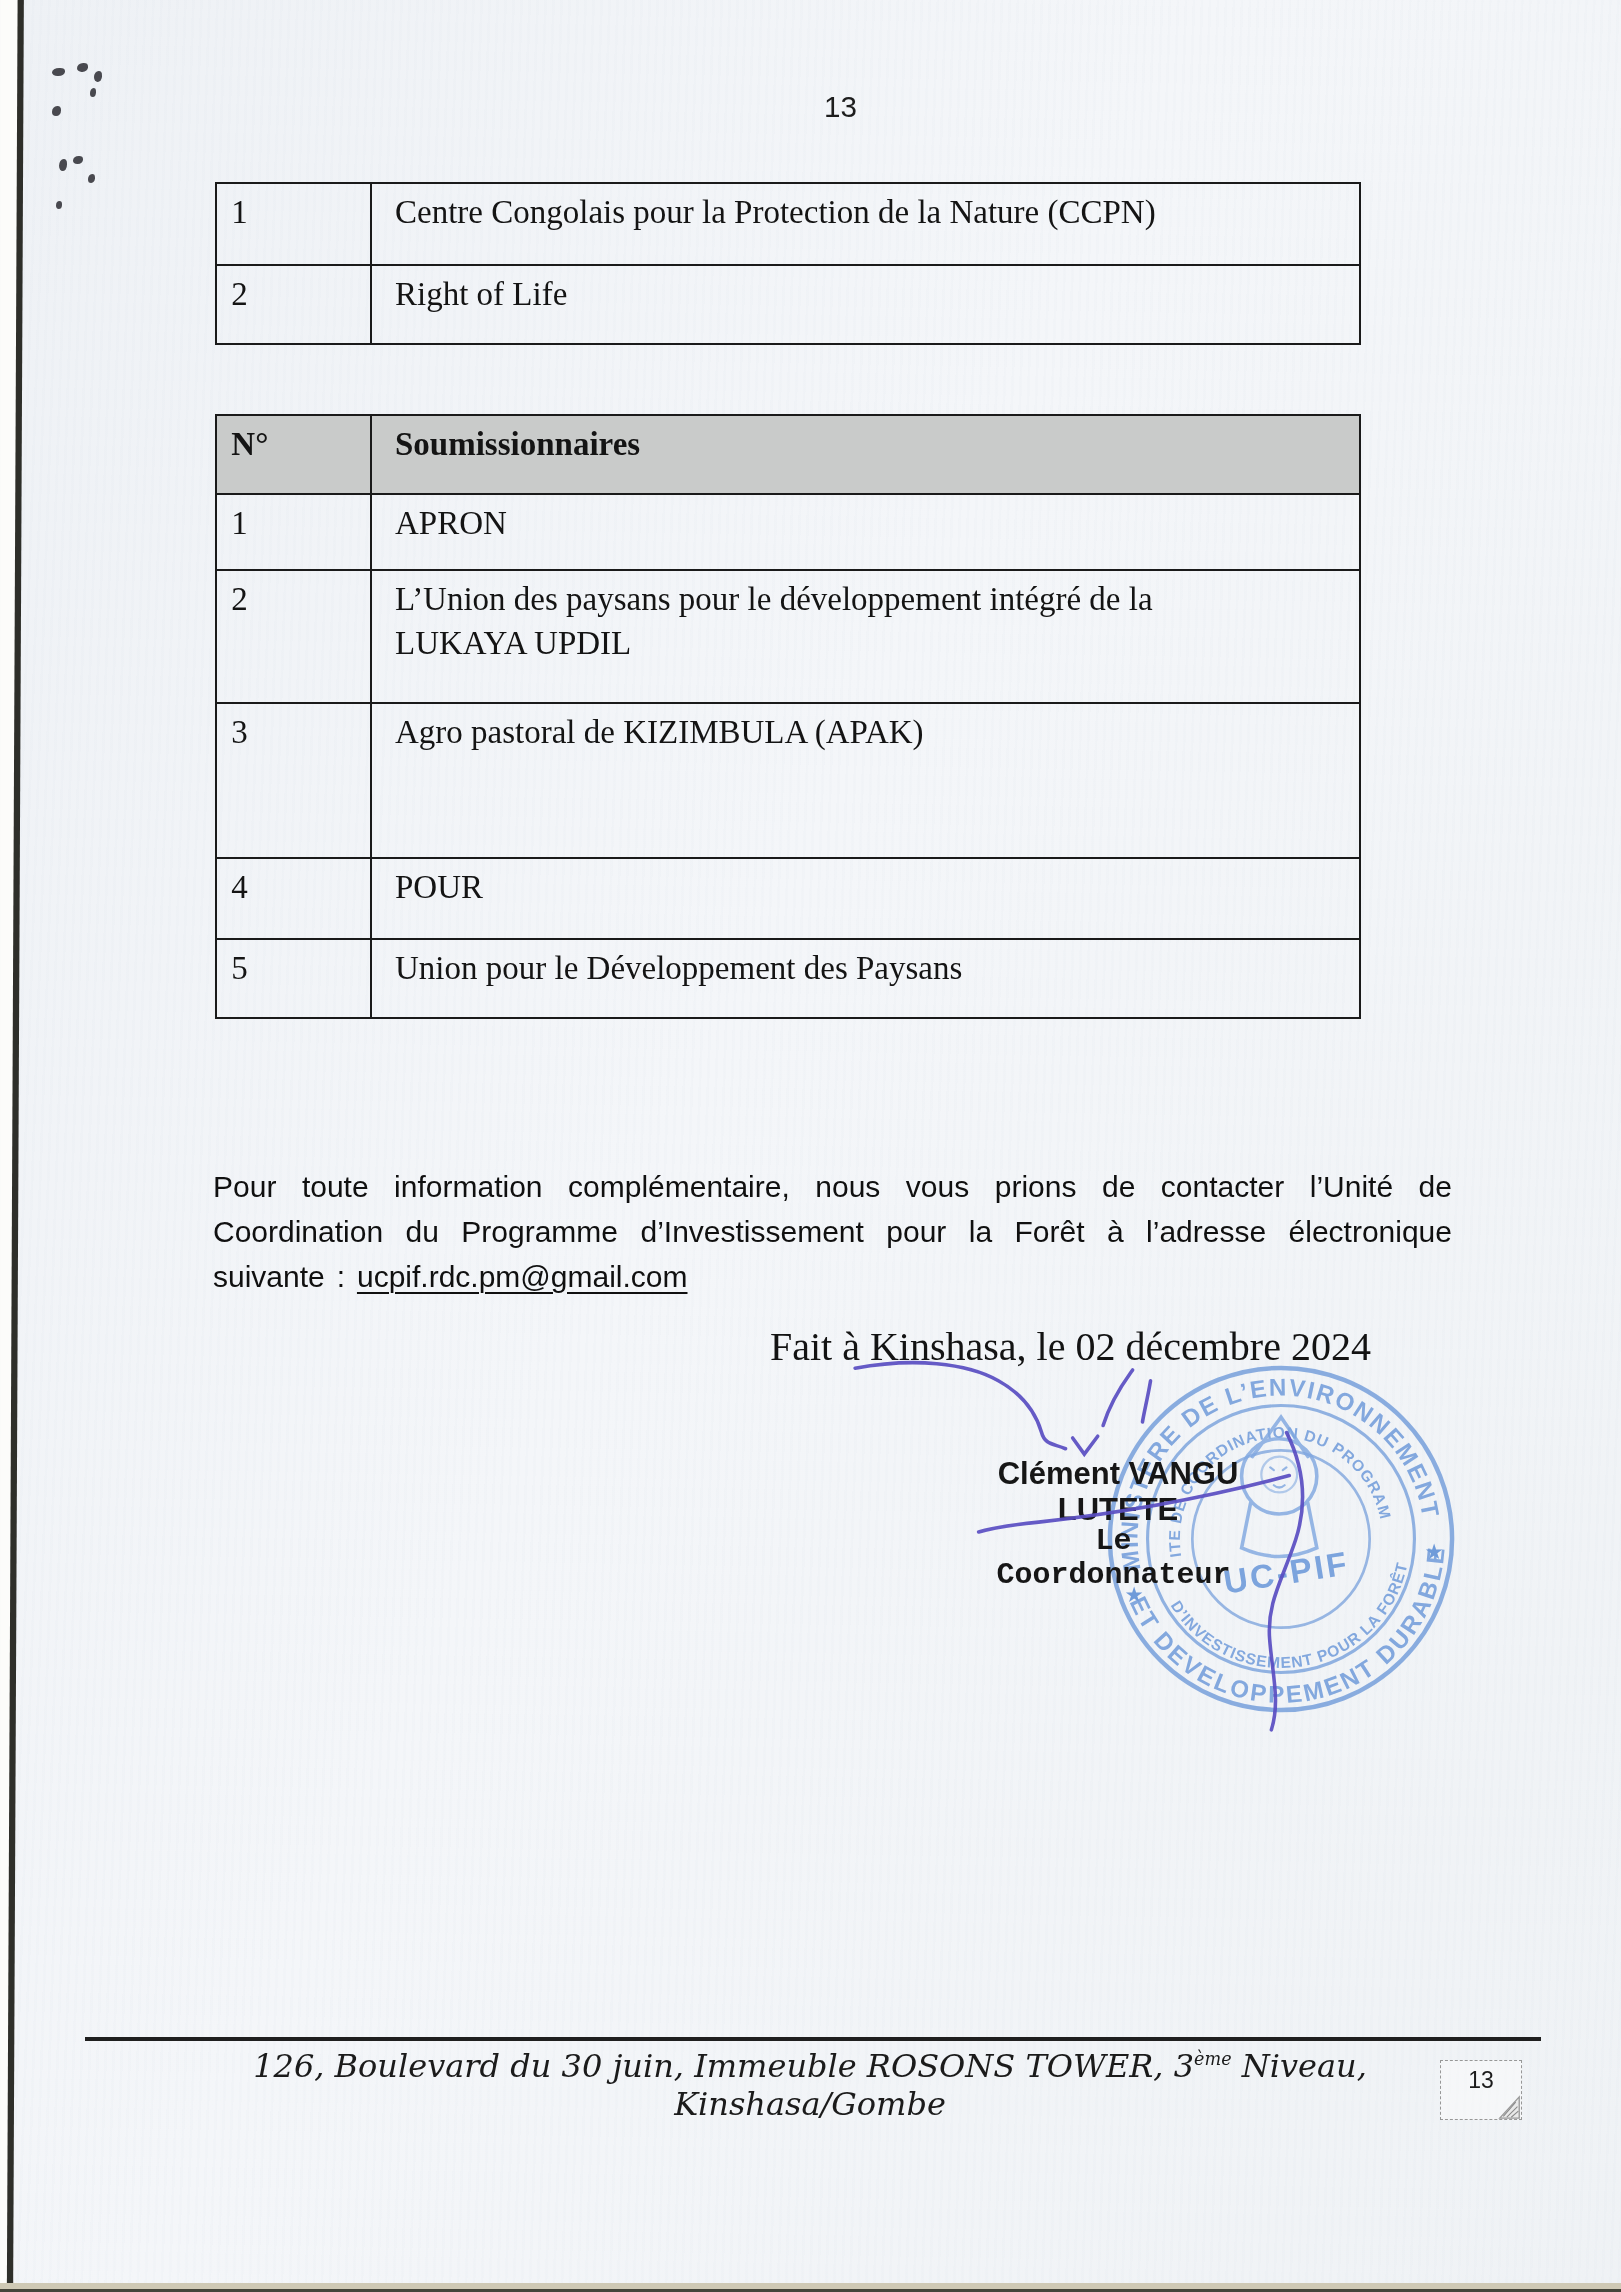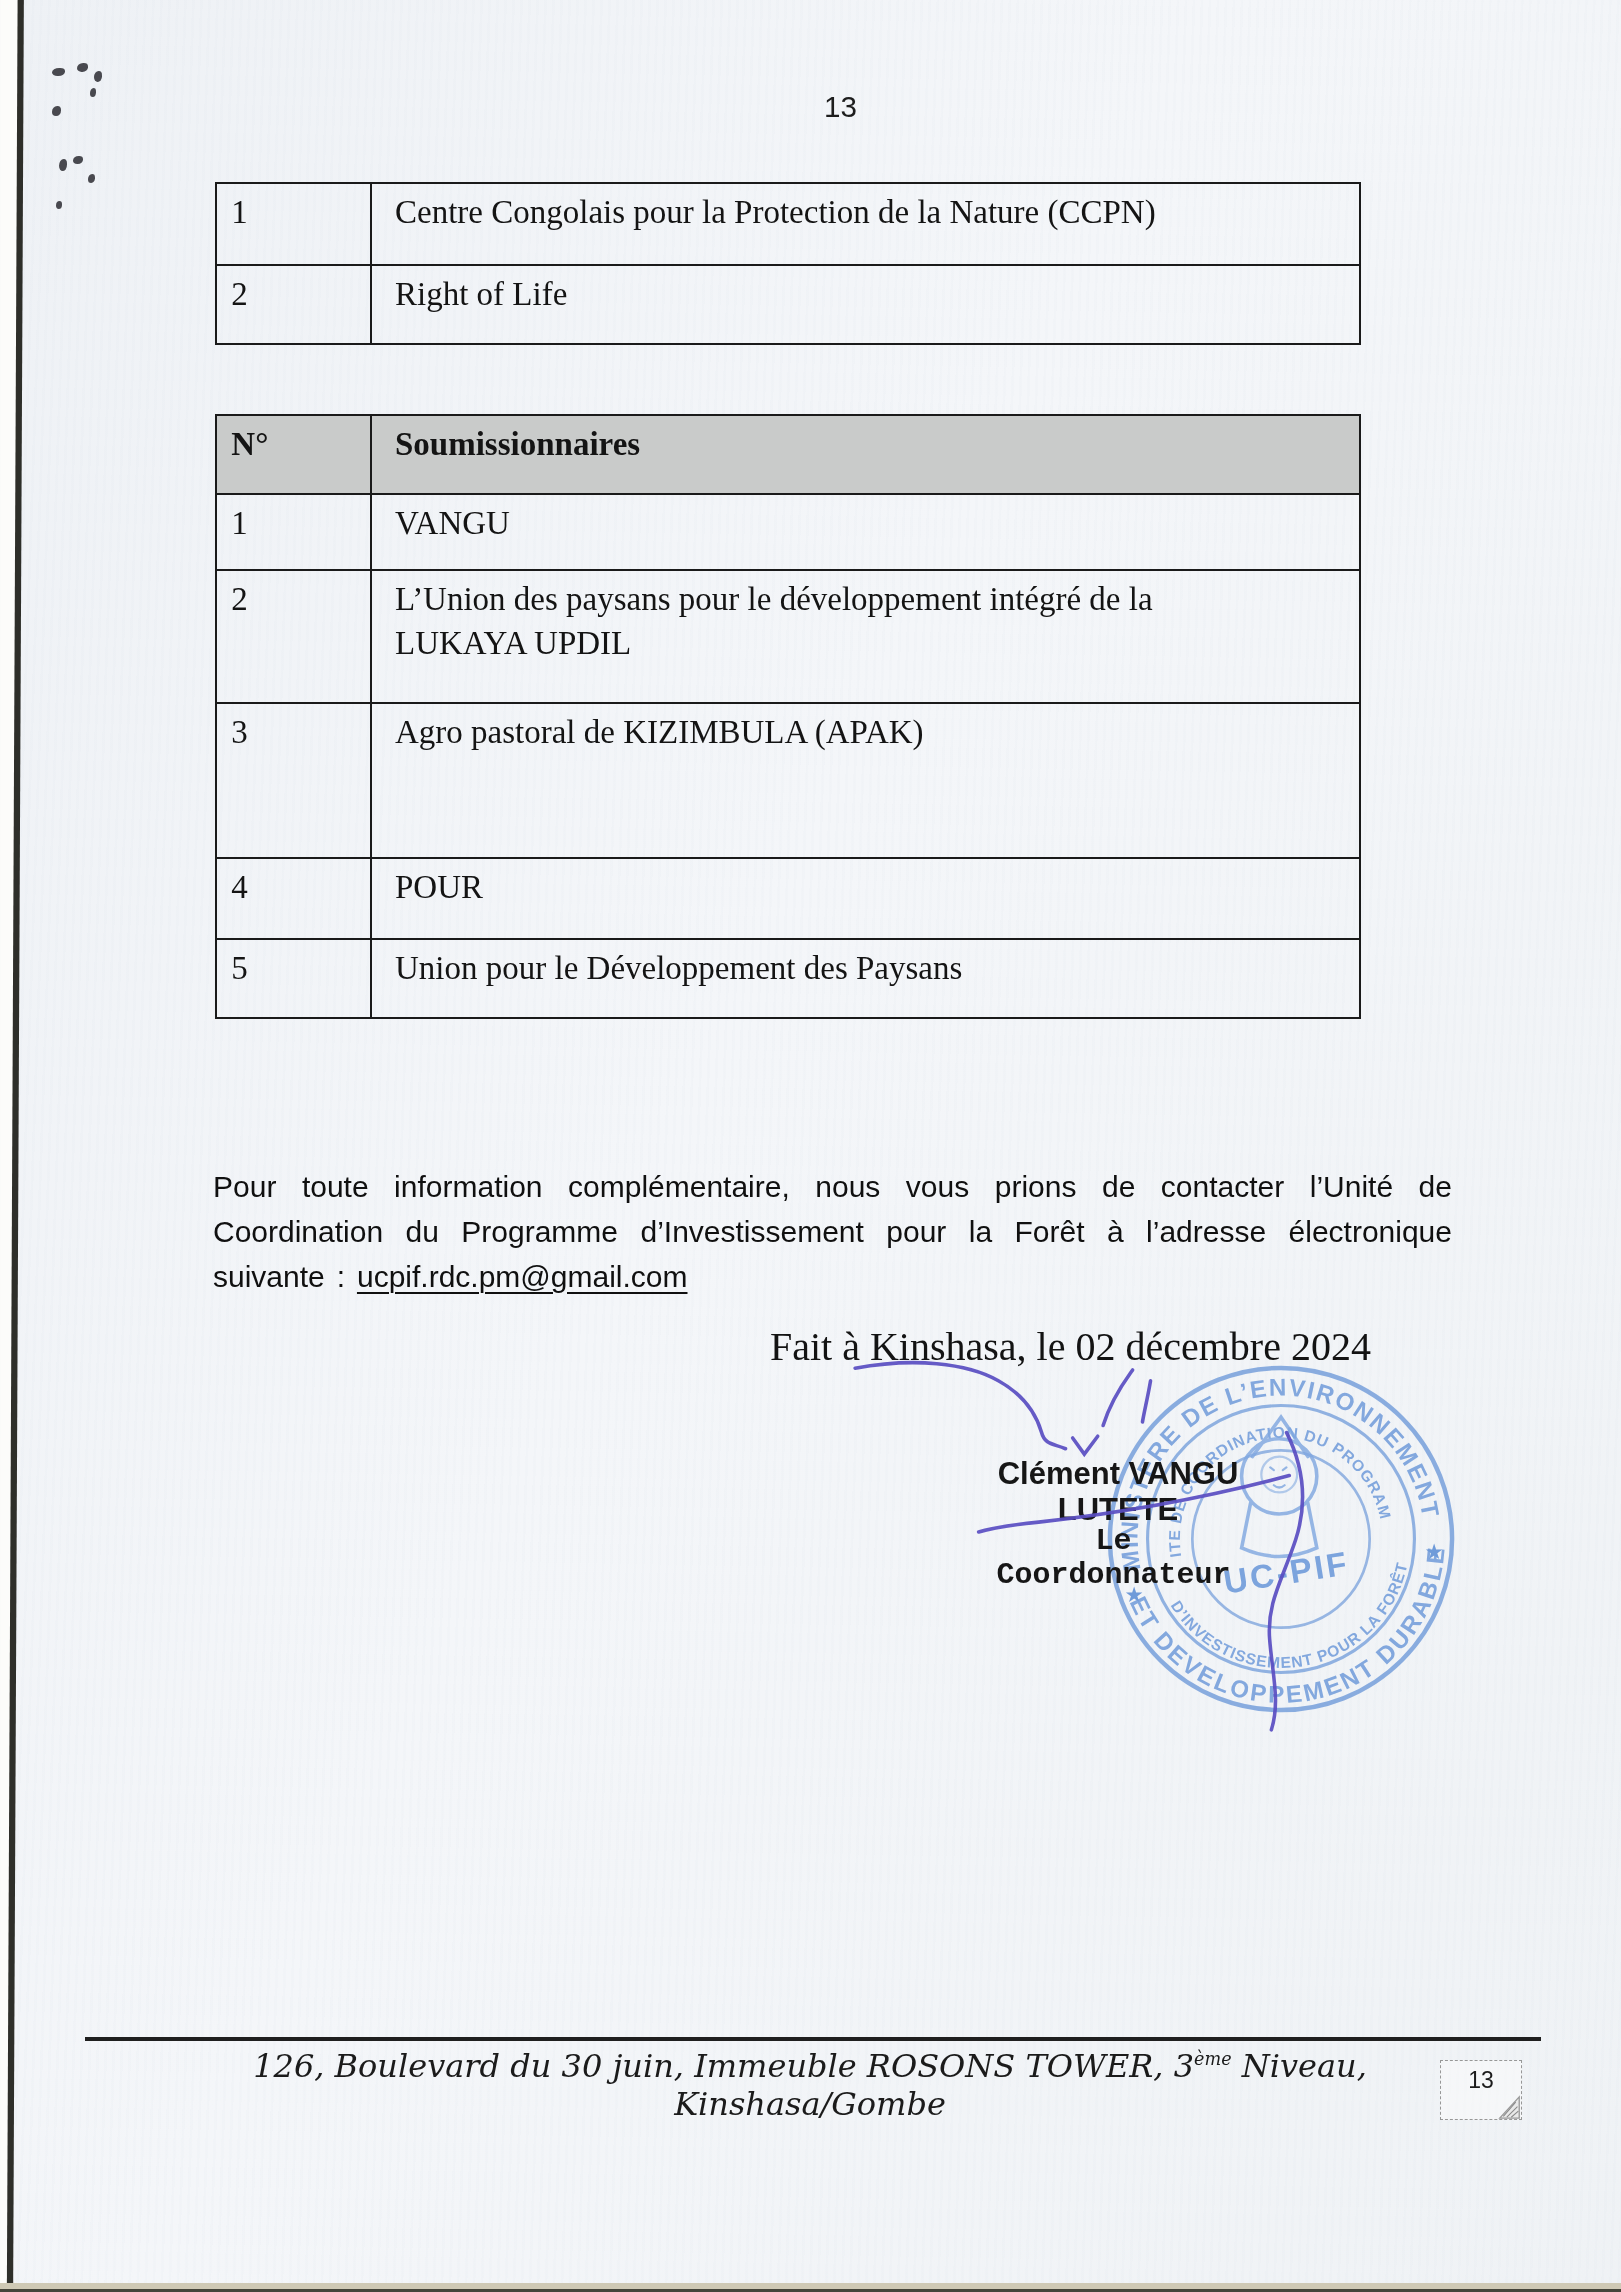--- a/index.html
+++ b/index.html
@@ -88,21 +88,21 @@
         <col class="cnum">
         <col class="cname">
       </colgroup>
     <tbody>
       <tr class="h88 hdr">
         <td>N°</td>
         <td class="cname">Soumissionnaires</td>
       </tr>
       <tr class="h85">
         <td>1</td>
-        <td class="cname">VANGU</td>
+        <td class="cname">APRON</td>
       </tr>
       <tr class="h149">
         <td>2</td>
         <td class="cname prewrap">L’Union des paysans pour le développement intégré de la
 LUKAYA UPDIL</td>
       </tr>
       <tr class="h173">
         <td>3</td>
         <td class="cname">Agro pastoral de KIZIMBULA (APAK)</td>
       </tr>

